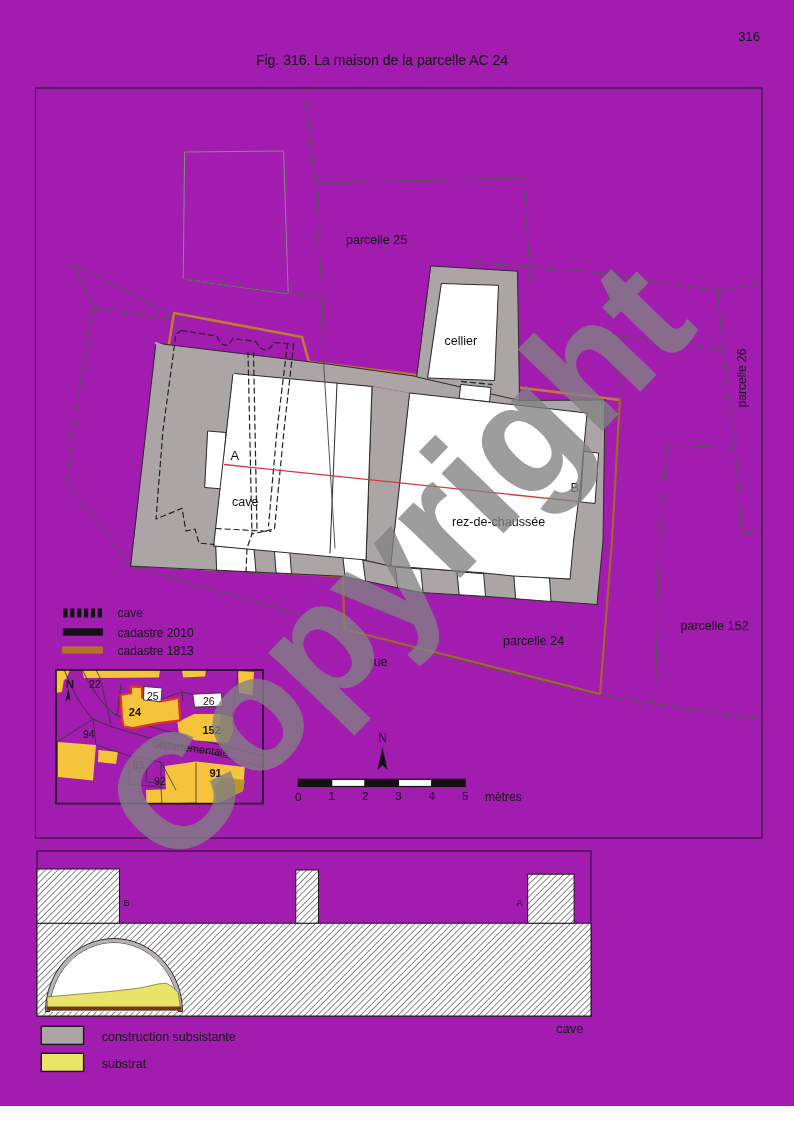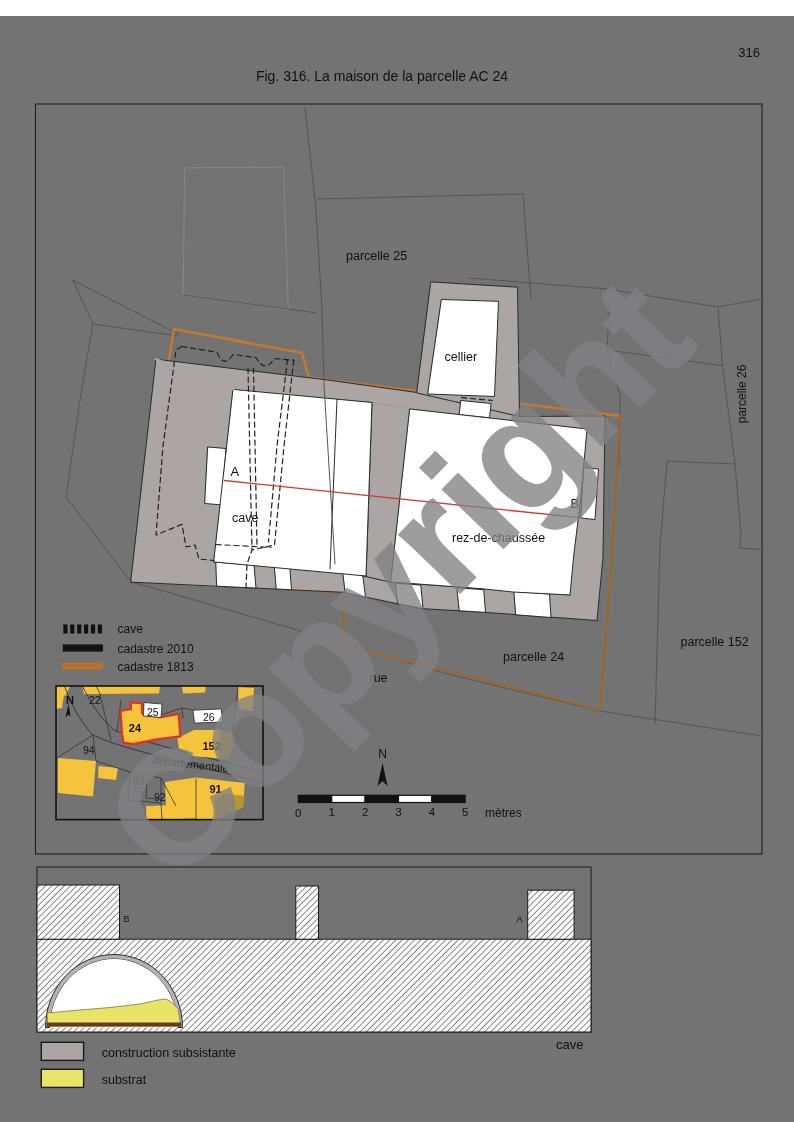--- a/index.html
+++ b/index.html
@@ -1,17 +1,17 @@
 <!DOCTYPE html>
 <html><head>
 <meta charset="utf-8">
 <style>
 html,body{margin:0;padding:0;background:#fff;}
-.page{position:relative;width:794px;height:1106px;background:#737373;overflow:hidden;
-font-family:"Liberation Sans",sans-serif;margin-top:16px;}
+.page{position:relative;width:794px;height:1106px;background:#a21caf;overflow:hidden;
+font-family:"Liberation Sans",sans-serif;}
 svg{position:absolute;left:0;top:0;}
 text{font-family:"Liberation Sans",sans-serif;fill:#111;}
 </style>
 </head>
 <body>
 <div class="page">
 <svg width="794" height="1123" viewBox="0 0 794 1123">
 <defs>
 <pattern id="hatch" width="4.4" height="4.4" patternUnits="userSpaceOnUse" patternTransform="rotate(45)">
 <rect width="4.4" height="4.4" fill="#fff"></rect>

